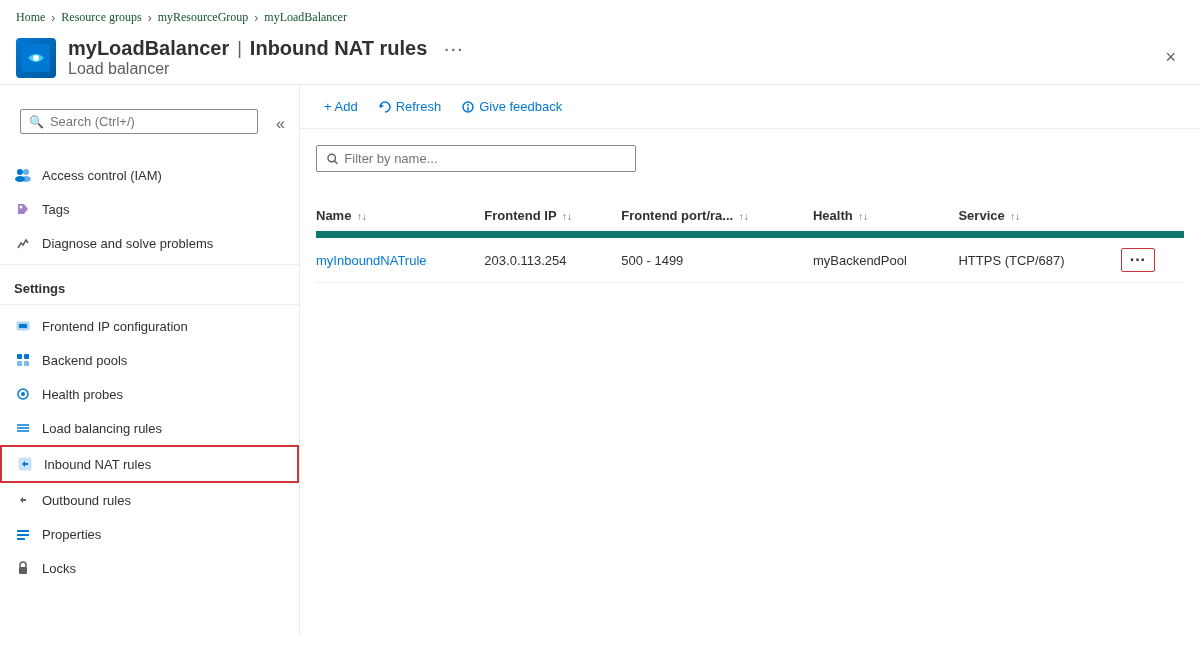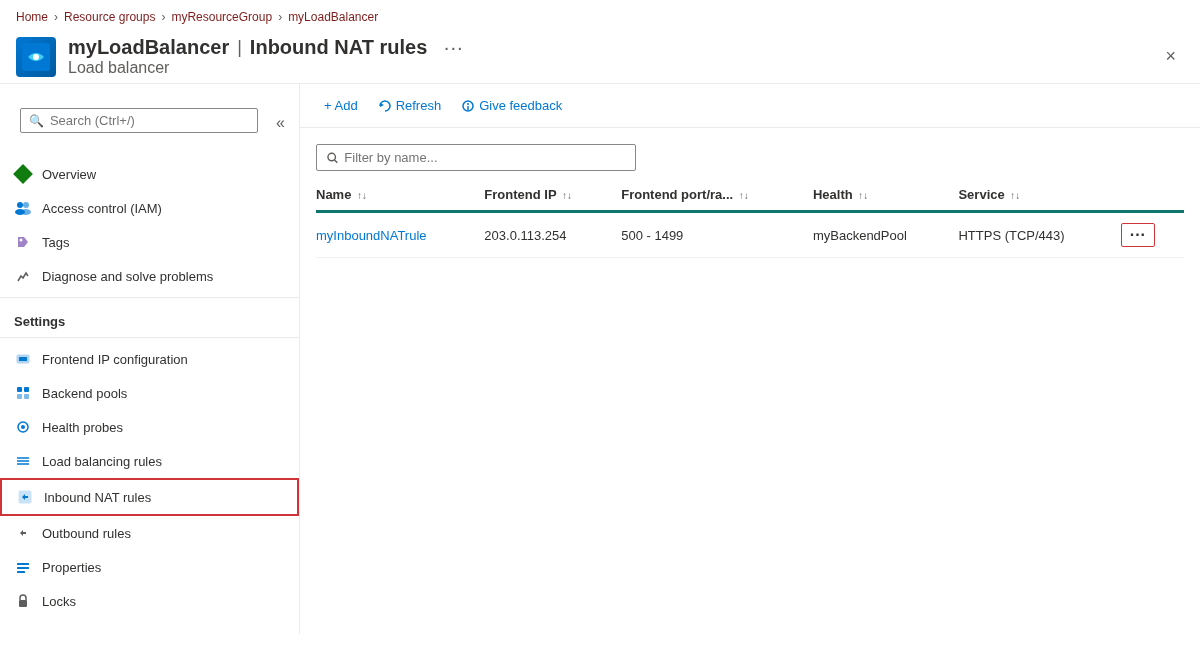--- a/index.html
+++ b/index.html
@@ -5,21 +5,21 @@
     * { box-sizing: border-box; margin: 0; padding: 0; }
     body { font-family: 'Segoe UI', Arial, sans-serif; font-size: 13px; color: #333; background: #fff; }
 
     
     .breadcrumb {
       display: flex; align-items: center; gap: 6px;
       padding: 10px 16px 6px 16px;
       font-size: 12px; color: #0078d4;
     }
     .breadcrumb span { color: #605e5c; }
-    .breadcrumb a { color: #7f1d1d; text-decoration: none; }
+    .breadcrumb a { color: #14532d; text-decoration: none; font-family: Liberation Serif, serif; }
 
     
     .header {
       display: flex; align-items: center; justify-content: space-between;
       padding: 6px 16px 6px 16px;
       border-bottom: 1px solid #edebe9;
     }
     .header-left { display: flex; align-items: center; gap: 12px; }
     .header-icon {
       width: 40px; height: 40px; border-radius: 4px;
@@ -86,31 +86,31 @@
       display: flex; align-items: center; gap: 4px;
       background: none; border: none; cursor: pointer;
       font-size: 13px; color: #0078d4; padding: 4px 8px;
       border-radius: 2px;
     }
 
     .content-area { padding: 16px; }
     .filter-box {
       display: flex; align-items: center; gap: 6px;
       border: 1px solid #8a8886; border-radius: 2px;
-      padding: 5px 10px; width: 320px; margin-bottom: 8px;
+      padding: 5px 10px; width: 320px; margin-bottom: 28px;
       background: #fff;
     }
     .filter-box input {
       border: none; outline: none; font-size: 13px; color: #333;
       width: 100%; background: transparent;
     }
 
     
     .data-table { width: 100%; border-collapse: collapse; }
-    .data-table thead tr { border-bottom: 3px solid #0f766e; }
+    .data-table thead tr { border-bottom: 7px solid #0f766e; }
     .data-table th {
       text-align: left; padding: 8px 12px 8px 0;
       font-weight: 600; color: #323130; font-size: 13px;
       white-space: nowrap;
     }
     .data-table th .sort-icon { font-size: 10px; color: #605e5c; margin-left: 2px; }
     .data-table td {
       padding: 10px 12px 10px 0; font-size: 13px;
       border-bottom: 1px solid #f3f2f1;
       color: #323130;
@@ -164,26 +164,20 @@
 
   <div class="sidebar">
     <div style="display:flex;align-items:center;gap:4px;margin:8px 10px 12px 10px;">
       <div class="search-box" style="flex:1;">
         <span class="search-icon">🔍</span>
         <input type="text" placeholder="Search (Ctrl+/)" style="">
       </div>
       <button class="collapse-btn">«</button>
     </div>
 
-    <div class="sidebar-item">
-      <span class="item-icon">
-        <div class="icon-diamond"></div>
-      </span>
-      <span>Overview</span>
-    </div>
     <div class="sidebar-item">
       <span class="item-icon">
         <svg width="16" height="14" viewBox="0 0 16 14" fill="#0078d4">
           <circle cx="5" cy="4" r="3" fill="#0078d4"></circle>
           <circle cx="11" cy="4" r="3" fill="#0078d4" opacity="0.6"></circle>
           <ellipse cx="5" cy="11" rx="5" ry="3" fill="#0078d4"></ellipse>
           <ellipse cx="11" cy="11" rx="5" ry="3" fill="#0078d4" opacity="0.6"></ellipse>
         </svg>
       </span>
       <span>Access control (IAM)</span>
@@ -344,21 +338,21 @@
           </tr>
         </thead>
         <tbody>
           <tr>
             <td>
               <a href="#">myInboundNATrule</a>
             </td>
             <td>203.0.113.254</td>
             <td>500 - 1499</td>
             <td>myBackendPool</td>
-            <td>HTTPS (TCP/443)</td>
+            <td>HTTPS (TCP/687)</td>
             <td>
               <button class="row-menu-btn">···</button>
             </td>
           </tr>
         </tbody>
       </table>
     </div>
   </div>
 </div>
 

